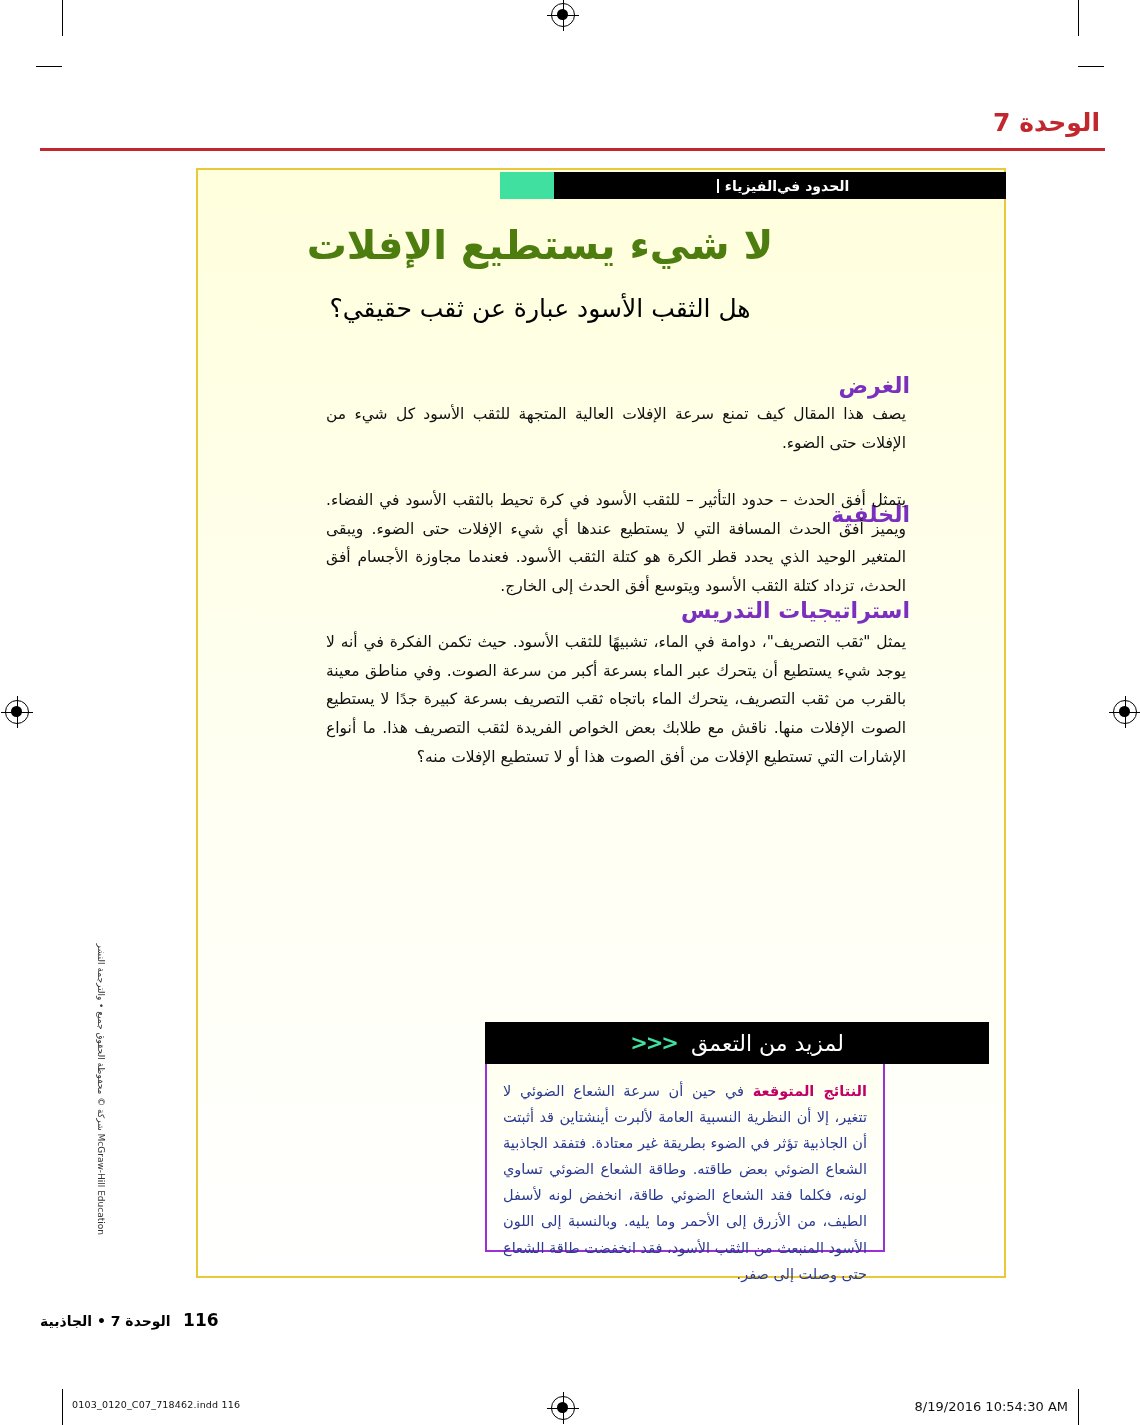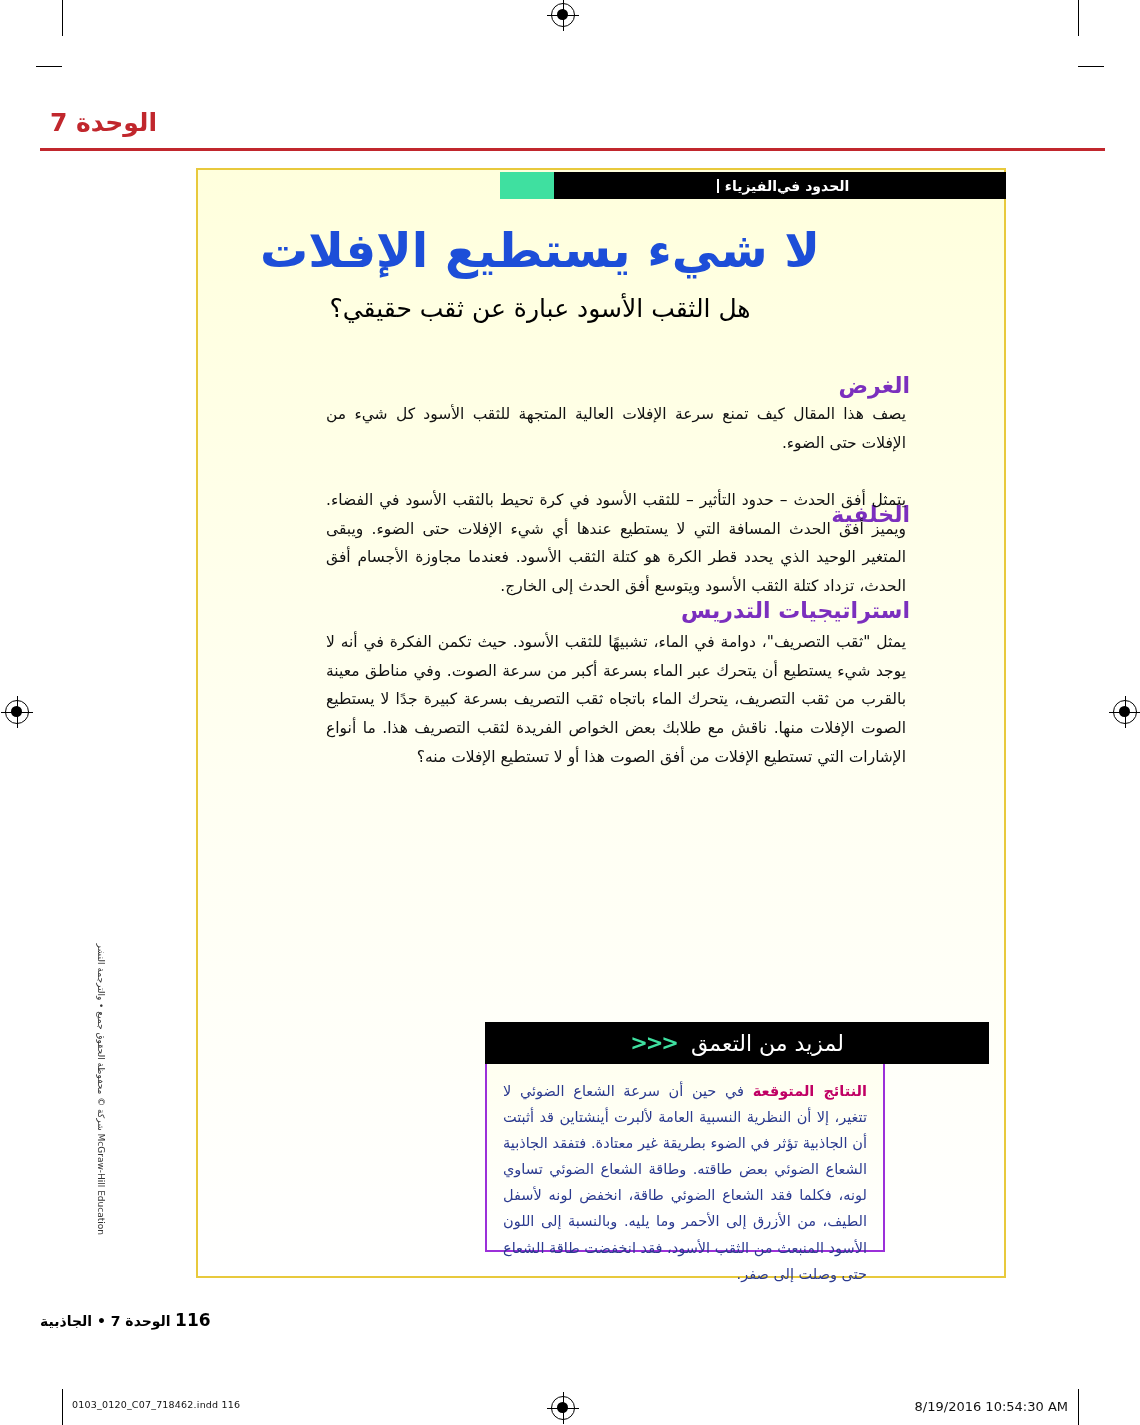--- a/index.html
+++ b/index.html
@@ -54,21 +54,21 @@
     border-radius: 50%;
     background: #000;
   }
 
   
   .unit-head {
     position: absolute;
     right: 40px;
     top: 108px;
     width: 1065px;
-    text-align: left;
+    text-align: right;
     direction: rtl;
   }
   .unit-head .unit-label {
     display: inline-block;
     color: #c1272d;
     font-weight: bold;
     font-size: 25px;
     letter-spacing: 0.5px;
     margin-left: 15px;
   }
@@ -126,22 +126,22 @@
     width: 54px;
     background: #3fe0a0;
   }
 
   .feature-title {
     position: absolute;
     right: 215px;
     top: 222px;
     width: 770px;
     text-align: center;
-    color: #1d4ed8;
-    font-size: 48px;
+    color: #4d7c0f;
+    font-size: 40px;
     font-weight: bold;
     direction: rtl;
   }
   .feature-subtitle {
     position: absolute;
     right: 215px;
     top: 294px;
     width: 770px;
     text-align: center;
     color: #000;
@@ -251,20 +251,21 @@
     text-align: left;
     direction: rtl;
     font-size: 14px;
   }
   .folio .folio-num {
     font-weight: bold;
     font-size: 17px;
   }
   .folio .folio-text {
     font-weight: bold;
+    margin-right: 8px;
   }
 
   .slug-left {
     position: absolute;
     left: 72px;
     top: 1399px;
     font-size: 9.5px;
     color: #111;
     letter-spacing: 0.2px;
     direction: ltr;

